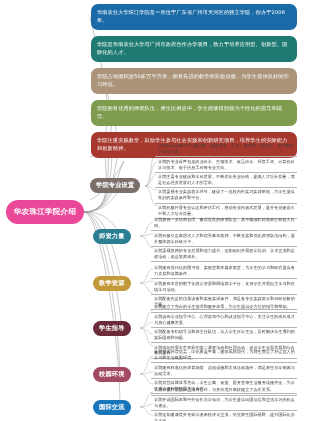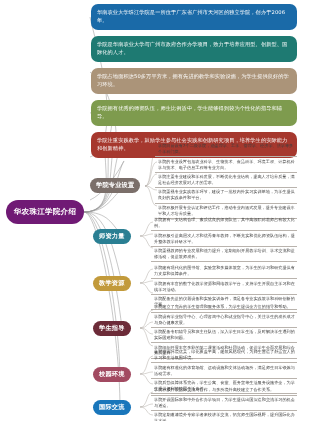--- a/index.html
+++ b/index.html
@@ -32,21 +32,21 @@
     box-sizing: border-box;
   }
 
   
   .root {
     left: 6px;
     top: 200px;
     width: 78px;
     height: 24px;
     border-radius: 12px;
-    background: #701a75;
+    background: #ec4899;
     color: #ffffff;
     font-size: 7.5px;
     font-weight: bold;
     letter-spacing: .3px;
     display: flex;
     align-items: center;
     justify-content: center;
     text-align: center;
     line-height: 1.15;
   }

